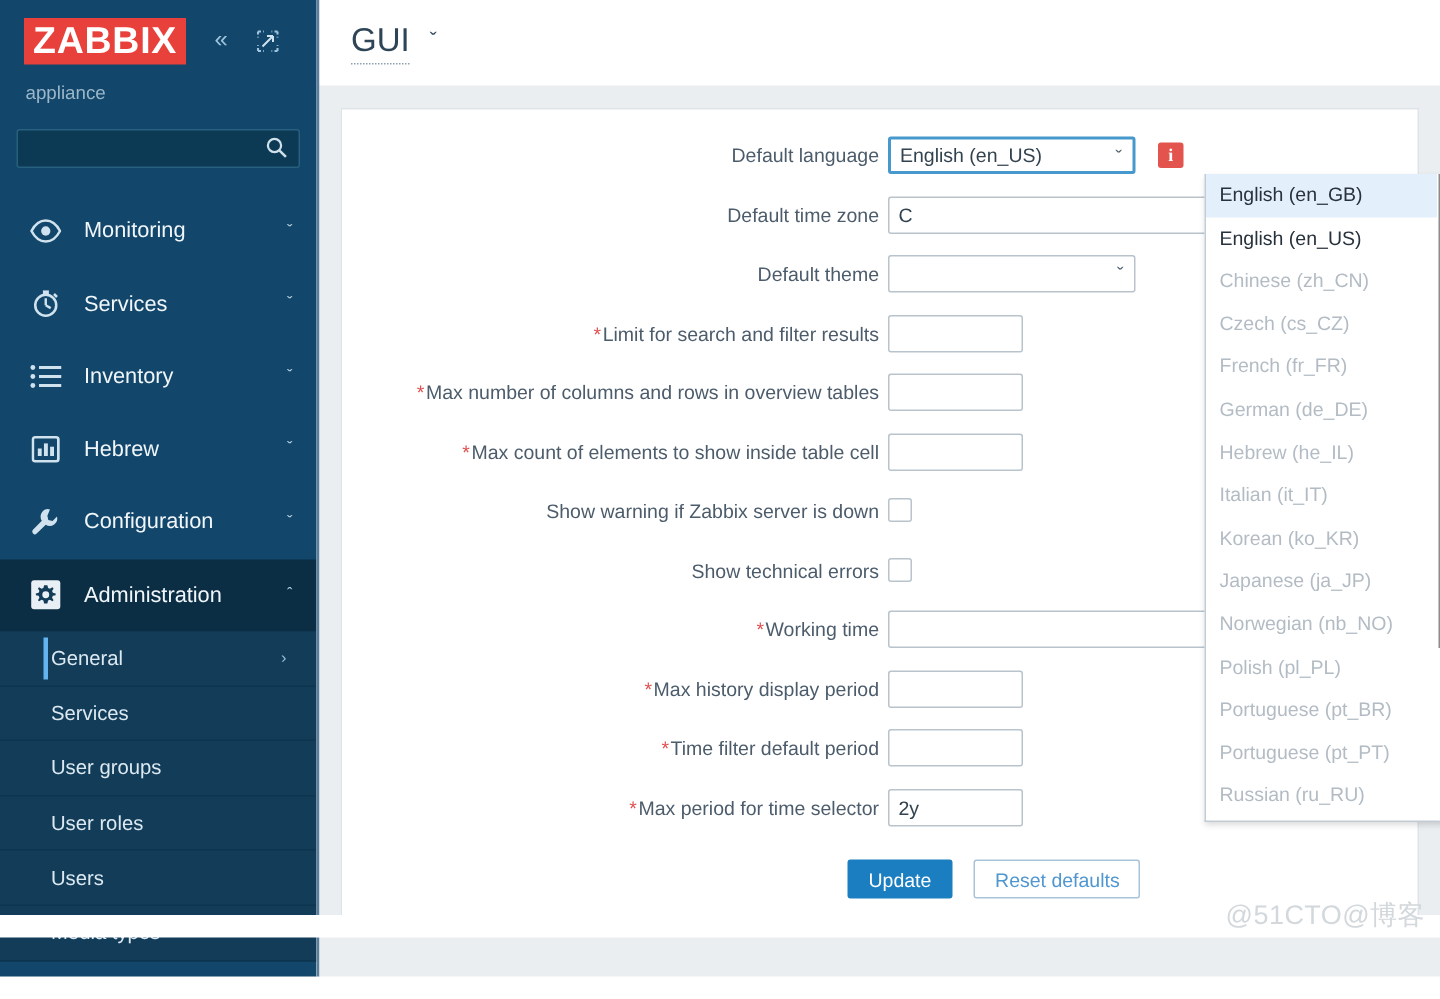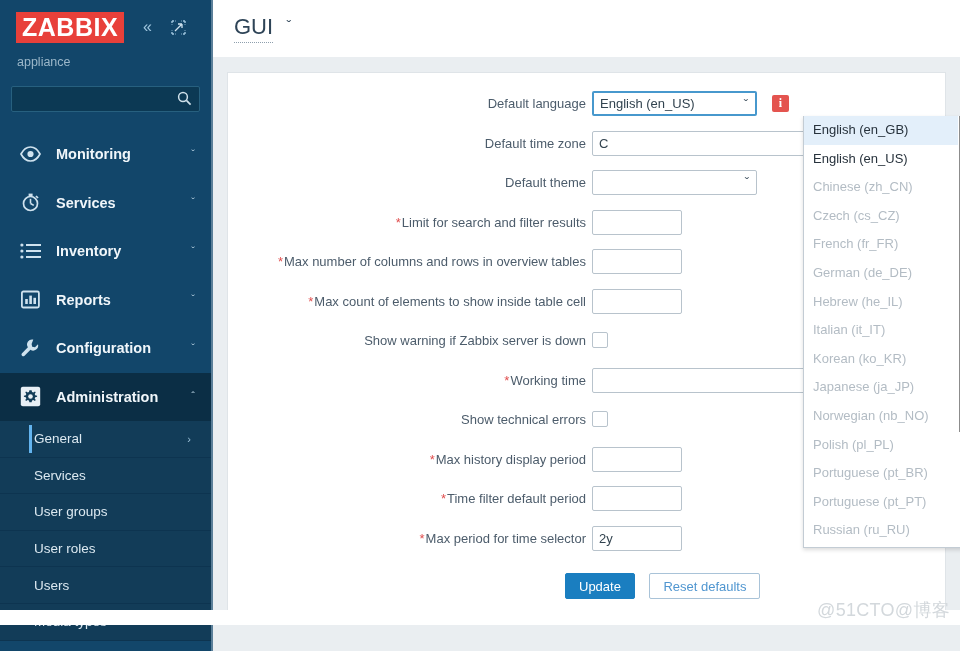--- a/index.html
+++ b/index.html
@@ -84,21 +84,21 @@
     cursor: pointer;
   }
   .nav-item.active { background: #0b2e45; }
   .nav-ico {
     width: 26px; height: 24px;
     display: flex; align-items: center; justify-content: center;
     margin-right: 13px;
     color: #cfe2ee;
   }
   .nav-ico svg { display: block; }
-  .nav-label { flex: 1; color: #f0f6fa; font-weight: bold; }
+  .nav-label { flex: 1; color: #f0f6fa; font-weight: normal; }
   .nav-chev {
     margin-right: 16px; color: #b7d2e2; font-size: 11px; line-height: 11px;
   }
 
   .submenu { background: #0b2e45; }
   .sub-item {
     position: relative;
     height: 36.6px;
     display: flex; align-items: center;
     padding-left: 31px;
@@ -361,21 +361,21 @@
 
       <div class="nav-item">
         <span class="nav-ico">
           <svg width="19" height="19" viewBox="0 0 19 19">
             <rect x="0.9" y="1.5" width="17" height="16" rx="1.5" stroke="#cfe2ee" stroke-width="1.8" fill="none"></rect>
             <rect x="4.2" y="9" width="2.6" height="5" fill="#cfe2ee"></rect>
             <rect x="8.3" y="5.6" width="2.6" height="8.4" fill="#cfe2ee"></rect>
             <rect x="12.4" y="7.8" width="2.6" height="6.2" fill="#cfe2ee"></rect>
           </svg>
         </span>
-        <span class="nav-label">Reports</span>
+        <span class="nav-label">Hebrew</span>
         <span class="nav-chev">ˇ</span>
       </div>
 
       <div class="nav-item">
         <span class="nav-ico">
           <svg width="20" height="20" viewBox="0 0 20 20">
             <path d="M13.3 1.6 a5 5 0 0 0 -5.4 7.6 L1.8 15.4 a1.8 1.8 0 0 0 2.5 2.5 l6.2 -6.1 a5 5 0 0 0 7.5 -5.5 l-3 3 l-2.8 -0.6 l-0.6 -2.8 Z" fill="#cfe2ee"></path>
           </svg>
         </span>
         <span class="nav-label">Configuration</span>
@@ -489,32 +489,32 @@
           </div>
 
           <div class="frow">
             <div class="flabel">Show warning if Zabbix server is down</div>
             <div class="fctrl">
               <div style="width:16px;height:16px;margin-top:4px;border:1px solid #b8c3cc;border-radius:2px;background:#fff;"></div>
             </div>
           </div>
 
           <div class="frow">
+            <div class="flabel">Show technical errors</div>
+            <div class="fctrl">
+              <div style="width:16px;height:16px;margin-top:4px;border:1px solid #b8c3cc;border-radius:2px;background:#fff;"></div>
+            </div>
+          </div>
+
+          <div class="frow">
             <div class="flabel"><span class="req">*</span><span>Working time</span></div>
             <div class="fctrl">
               <div class="txt" style="width:320px;">
                 <span></span>
               </div>
-            </div>
-          </div>
-
-          <div class="frow">
-            <div class="flabel">Show technical errors</div>
-            <div class="fctrl">
-              <div style="width:16px;height:16px;margin-top:4px;border:1px solid #b8c3cc;border-radius:2px;background:#fff;"></div>
             </div>
           </div>
 
           <div class="frow">
             <div class="flabel"><span class="req">*</span><span>Max history display period</span></div>
             <div class="fctrl">
               <div class="txt" style="width:90px;">
                 <span></span>
               </div>
             </div>

